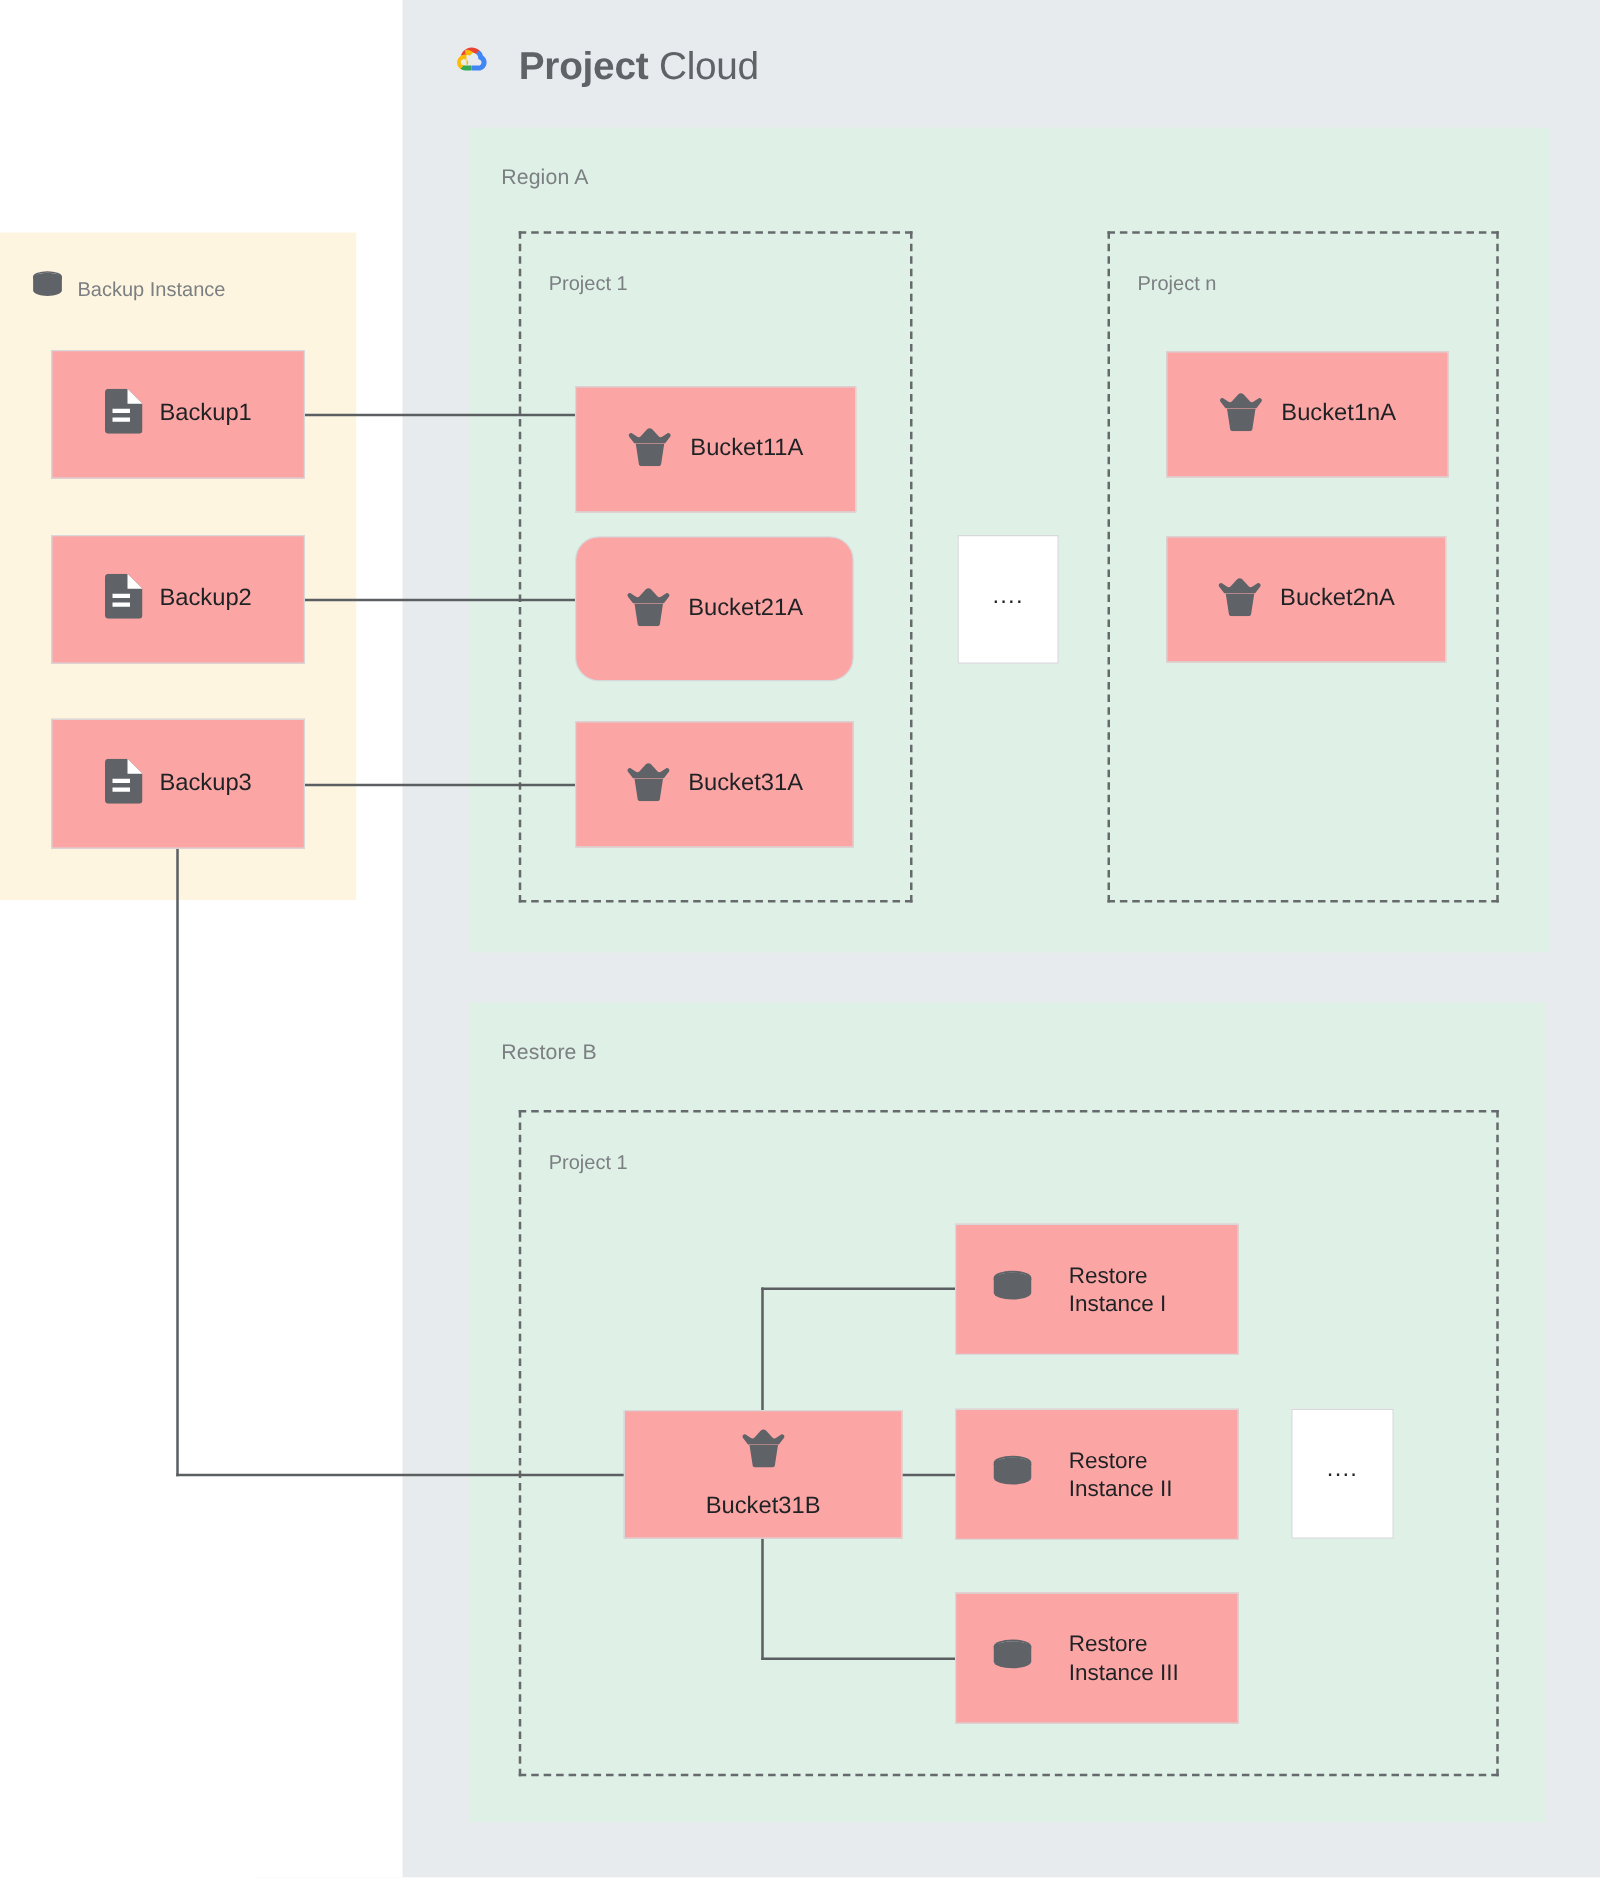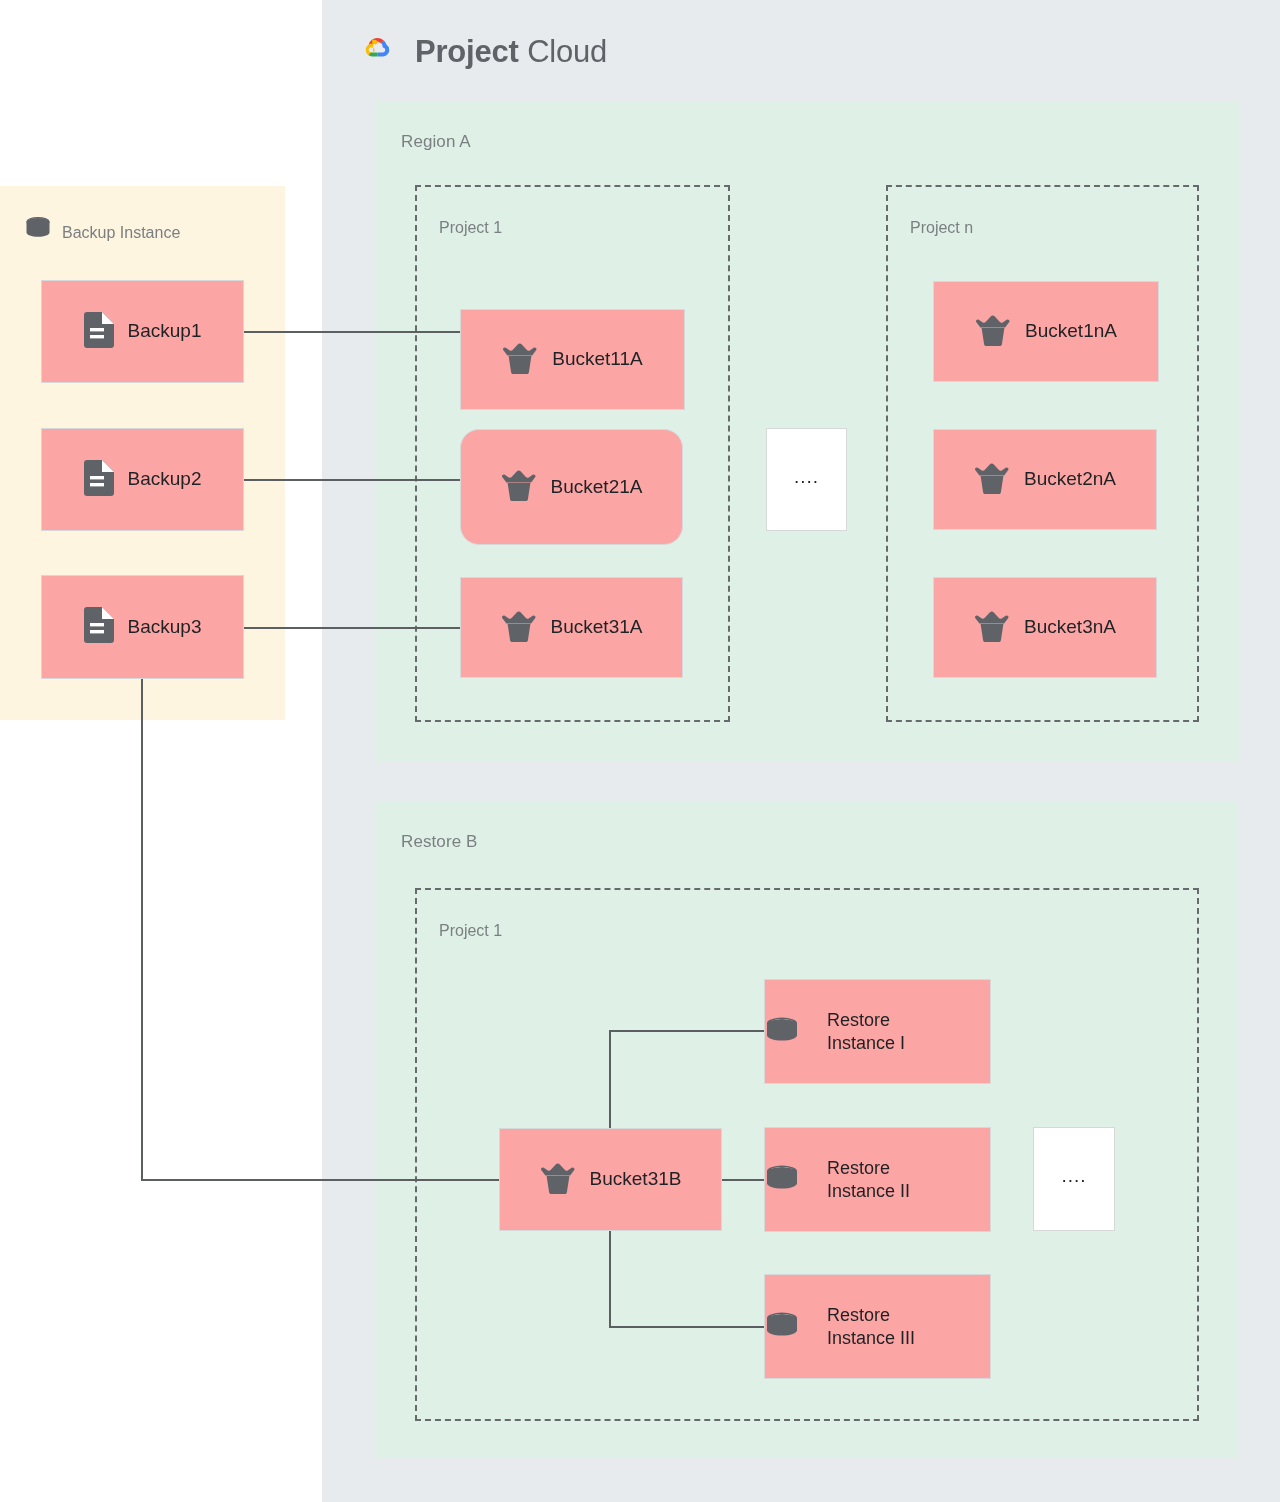--- a/index.html
+++ b/index.html
@@ -92,21 +92,21 @@
     justify-content: center;
     gap: 14px;
     z-index: 4;
   }
   .node .label {
     font-size: 19px;
     color: #1f2224;
     line-height: 1.27;
     white-space: pre-line;
   }
-  .node.two-line { justify-content: flex-start; }
+  .node.two-line { justify-content: flex-start; padding-left: 28px; }
   .node.two-line .label { font-size: 18px; }
 
   .dots-box {
     position: absolute;
     background: #ffffff;
     border: 1px solid #d6d8da;
     box-sizing: border-box;
     display: flex;
     align-items: center;
     justify-content: center;
@@ -132,21 +132,21 @@
   
   #bucket1na { left: 933px; top: 281px; width: 226px; height: 101px; }
   #bucket2na { left: 933px; top: 429px; width: 224px; height: 101px; }
   #bucket3na { left: 933px; top: 577px; width: 224px; height: 101px; }
 
   
   #dots-a { left: 766px; top: 428px; width: 81px; height: 103px; }
   #dots-b { left: 1033px; top: 1127px; width: 82px; height: 104px; }
 
   
-  #bucket31b { left: 499px; top: 1128px; width: 223px; height: 103px; }
+  #bucket31b { left: 499px; top: 1128px; width: 223px; height: 103px; flex-direction: column; }
   #restore1 { left: 764px; top: 979px; width: 227px; height: 105px; }
   #restore2 { left: 764px; top: 1127px; width: 227px; height: 105px; }
   #restore3 { left: 764px; top: 1274px; width: 227px; height: 105px; }
 
   
   .conn {
     position: absolute;
     background: #5b5f62;
     z-index: 2;
   }
@@ -321,29 +321,20 @@
   <div class="node" id="bucket2na">
     <span class="icon">
       <svg width="36" height="32" viewBox="0 0 36 32">
         <path d="M1 3.2c0-1.4 1.6-2.3 2.8-1.5l4.0 2.7c0.9 0.6 2.1 0.4 2.8-0.4l5.1-5.6c1.1-1.2 3.0-1.2 4.1 0l5.1 5.6c0.7 0.8 1.9 1.0 2.8 0.4l4.0-2.7c1.2-0.8 2.8 0.1 2.8 1.5 0 0.4-0.1 0.8-0.4 1.1l-4.0 5.2H5.4l-4.0-5.2c-0.3-0.3-0.4-0.7-0.4-1.1z" fill="#5f6368" transform="translate(0,4)"></path>
         <path d="M6.6 14h22.8l-2.5 16.2c-0.1 1.0-1.0 1.8-2.0 1.8H11.1c-1.0 0-1.9-0.8-2.0-1.8z" fill="#5f6368"></path>
       </svg>
     </span>
     <span class="label">Bucket2nA</span>
   </div>
 
-  <div class="node" id="bucket3na">
-    <span class="icon">
-      <svg width="36" height="32" viewBox="0 0 36 32">
-        <path d="M1 3.2c0-1.4 1.6-2.3 2.8-1.5l4.0 2.7c0.9 0.6 2.1 0.4 2.8-0.4l5.1-5.6c1.1-1.2 3.0-1.2 4.1 0l5.1 5.6c0.7 0.8 1.9 1.0 2.8 0.4l4.0-2.7c1.2-0.8 2.8 0.1 2.8 1.5 0 0.4-0.1 0.8-0.4 1.1l-4.0 5.2H5.4l-4.0-5.2c-0.3-0.3-0.4-0.7-0.4-1.1z" fill="#5f6368" transform="translate(0,4)"></path>
-        <path d="M6.6 14h22.8l-2.5 16.2c-0.1 1.0-1.0 1.8-2.0 1.8H11.1c-1.0 0-1.9-0.8-2.0-1.8z" fill="#5f6368"></path>
-      </svg>
-    </span>
-    <span class="label">Bucket3nA</span>
-  </div>
 
   <div class="node" id="bucket31b">
     <span class="icon">
       <svg width="36" height="32" viewBox="0 0 36 32">
         <path d="M1 3.2c0-1.4 1.6-2.3 2.8-1.5l4.0 2.7c0.9 0.6 2.1 0.4 2.8-0.4l5.1-5.6c1.1-1.2 3.0-1.2 4.1 0l5.1 5.6c0.7 0.8 1.9 1.0 2.8 0.4l4.0-2.7c1.2-0.8 2.8 0.1 2.8 1.5 0 0.4-0.1 0.8-0.4 1.1l-4.0 5.2H5.4l-4.0-5.2c-0.3-0.3-0.4-0.7-0.4-1.1z" fill="#5f6368" transform="translate(0,4)"></path>
         <path d="M6.6 14h22.8l-2.5 16.2c-0.1 1.0-1.0 1.8-2.0 1.8H11.1c-1.0 0-1.9-0.8-2.0-1.8z" fill="#5f6368"></path>
       </svg>
     </span>
     <span class="label">Bucket31B</span>
   </div>

